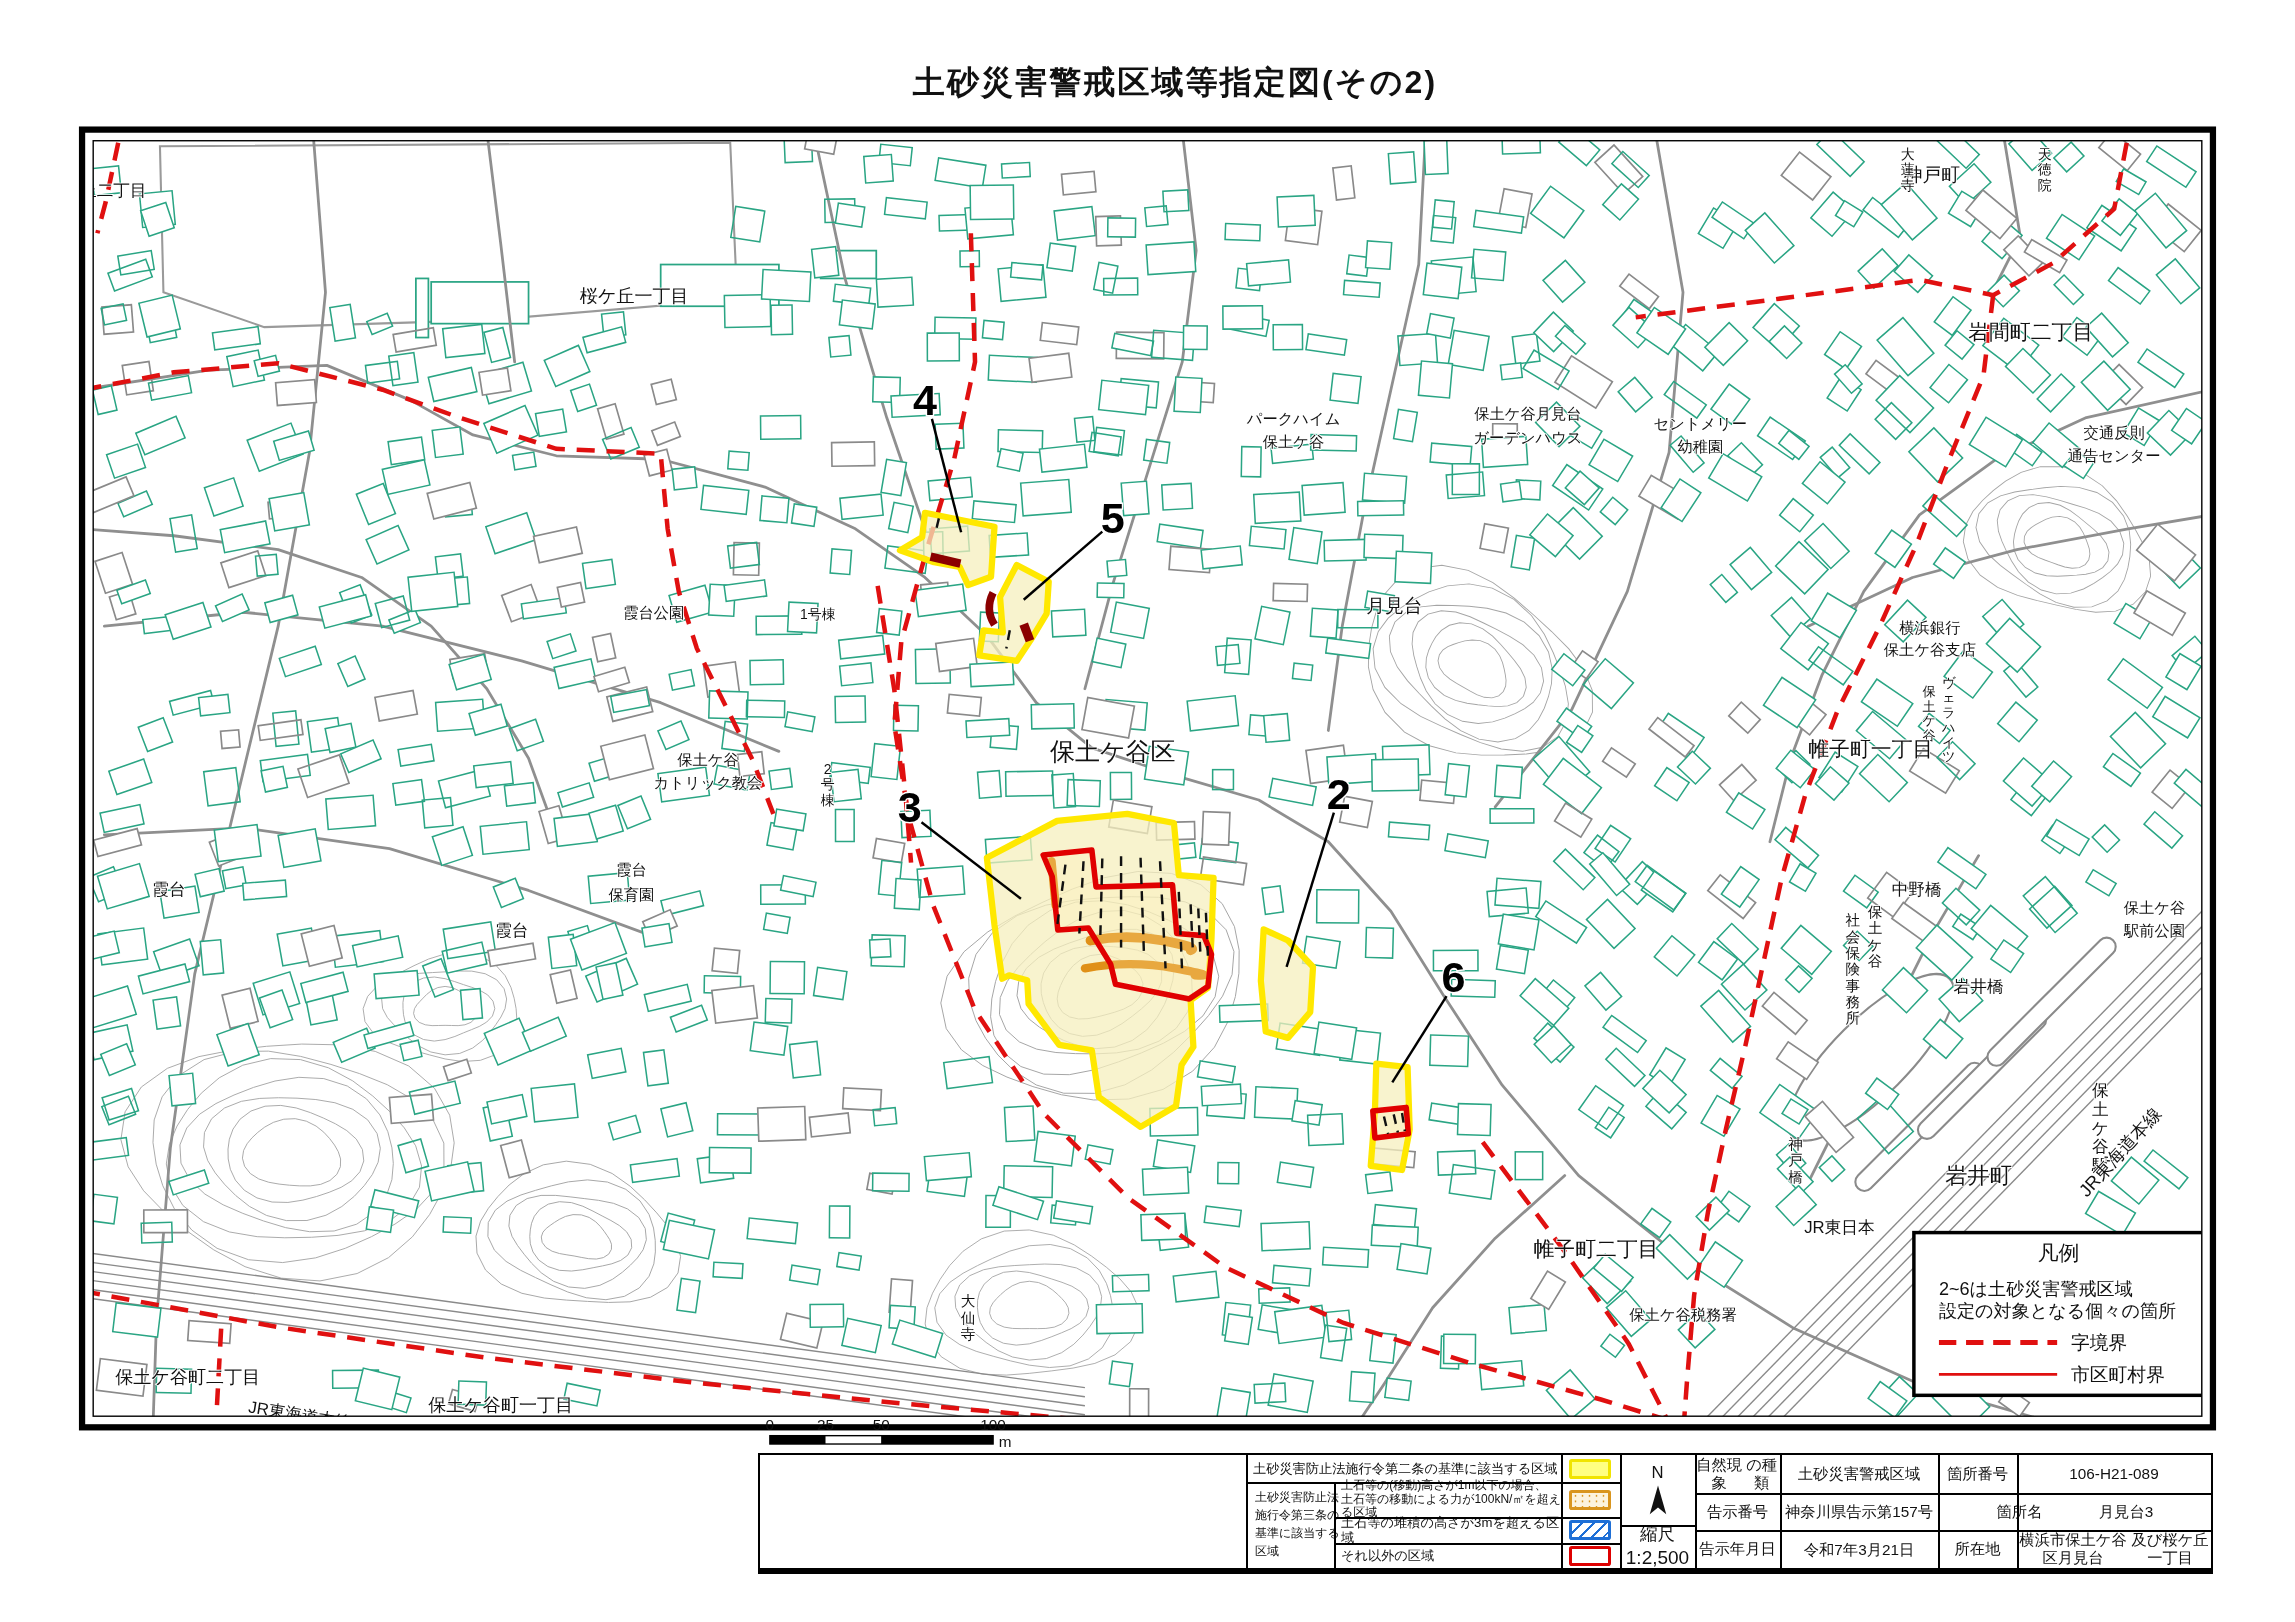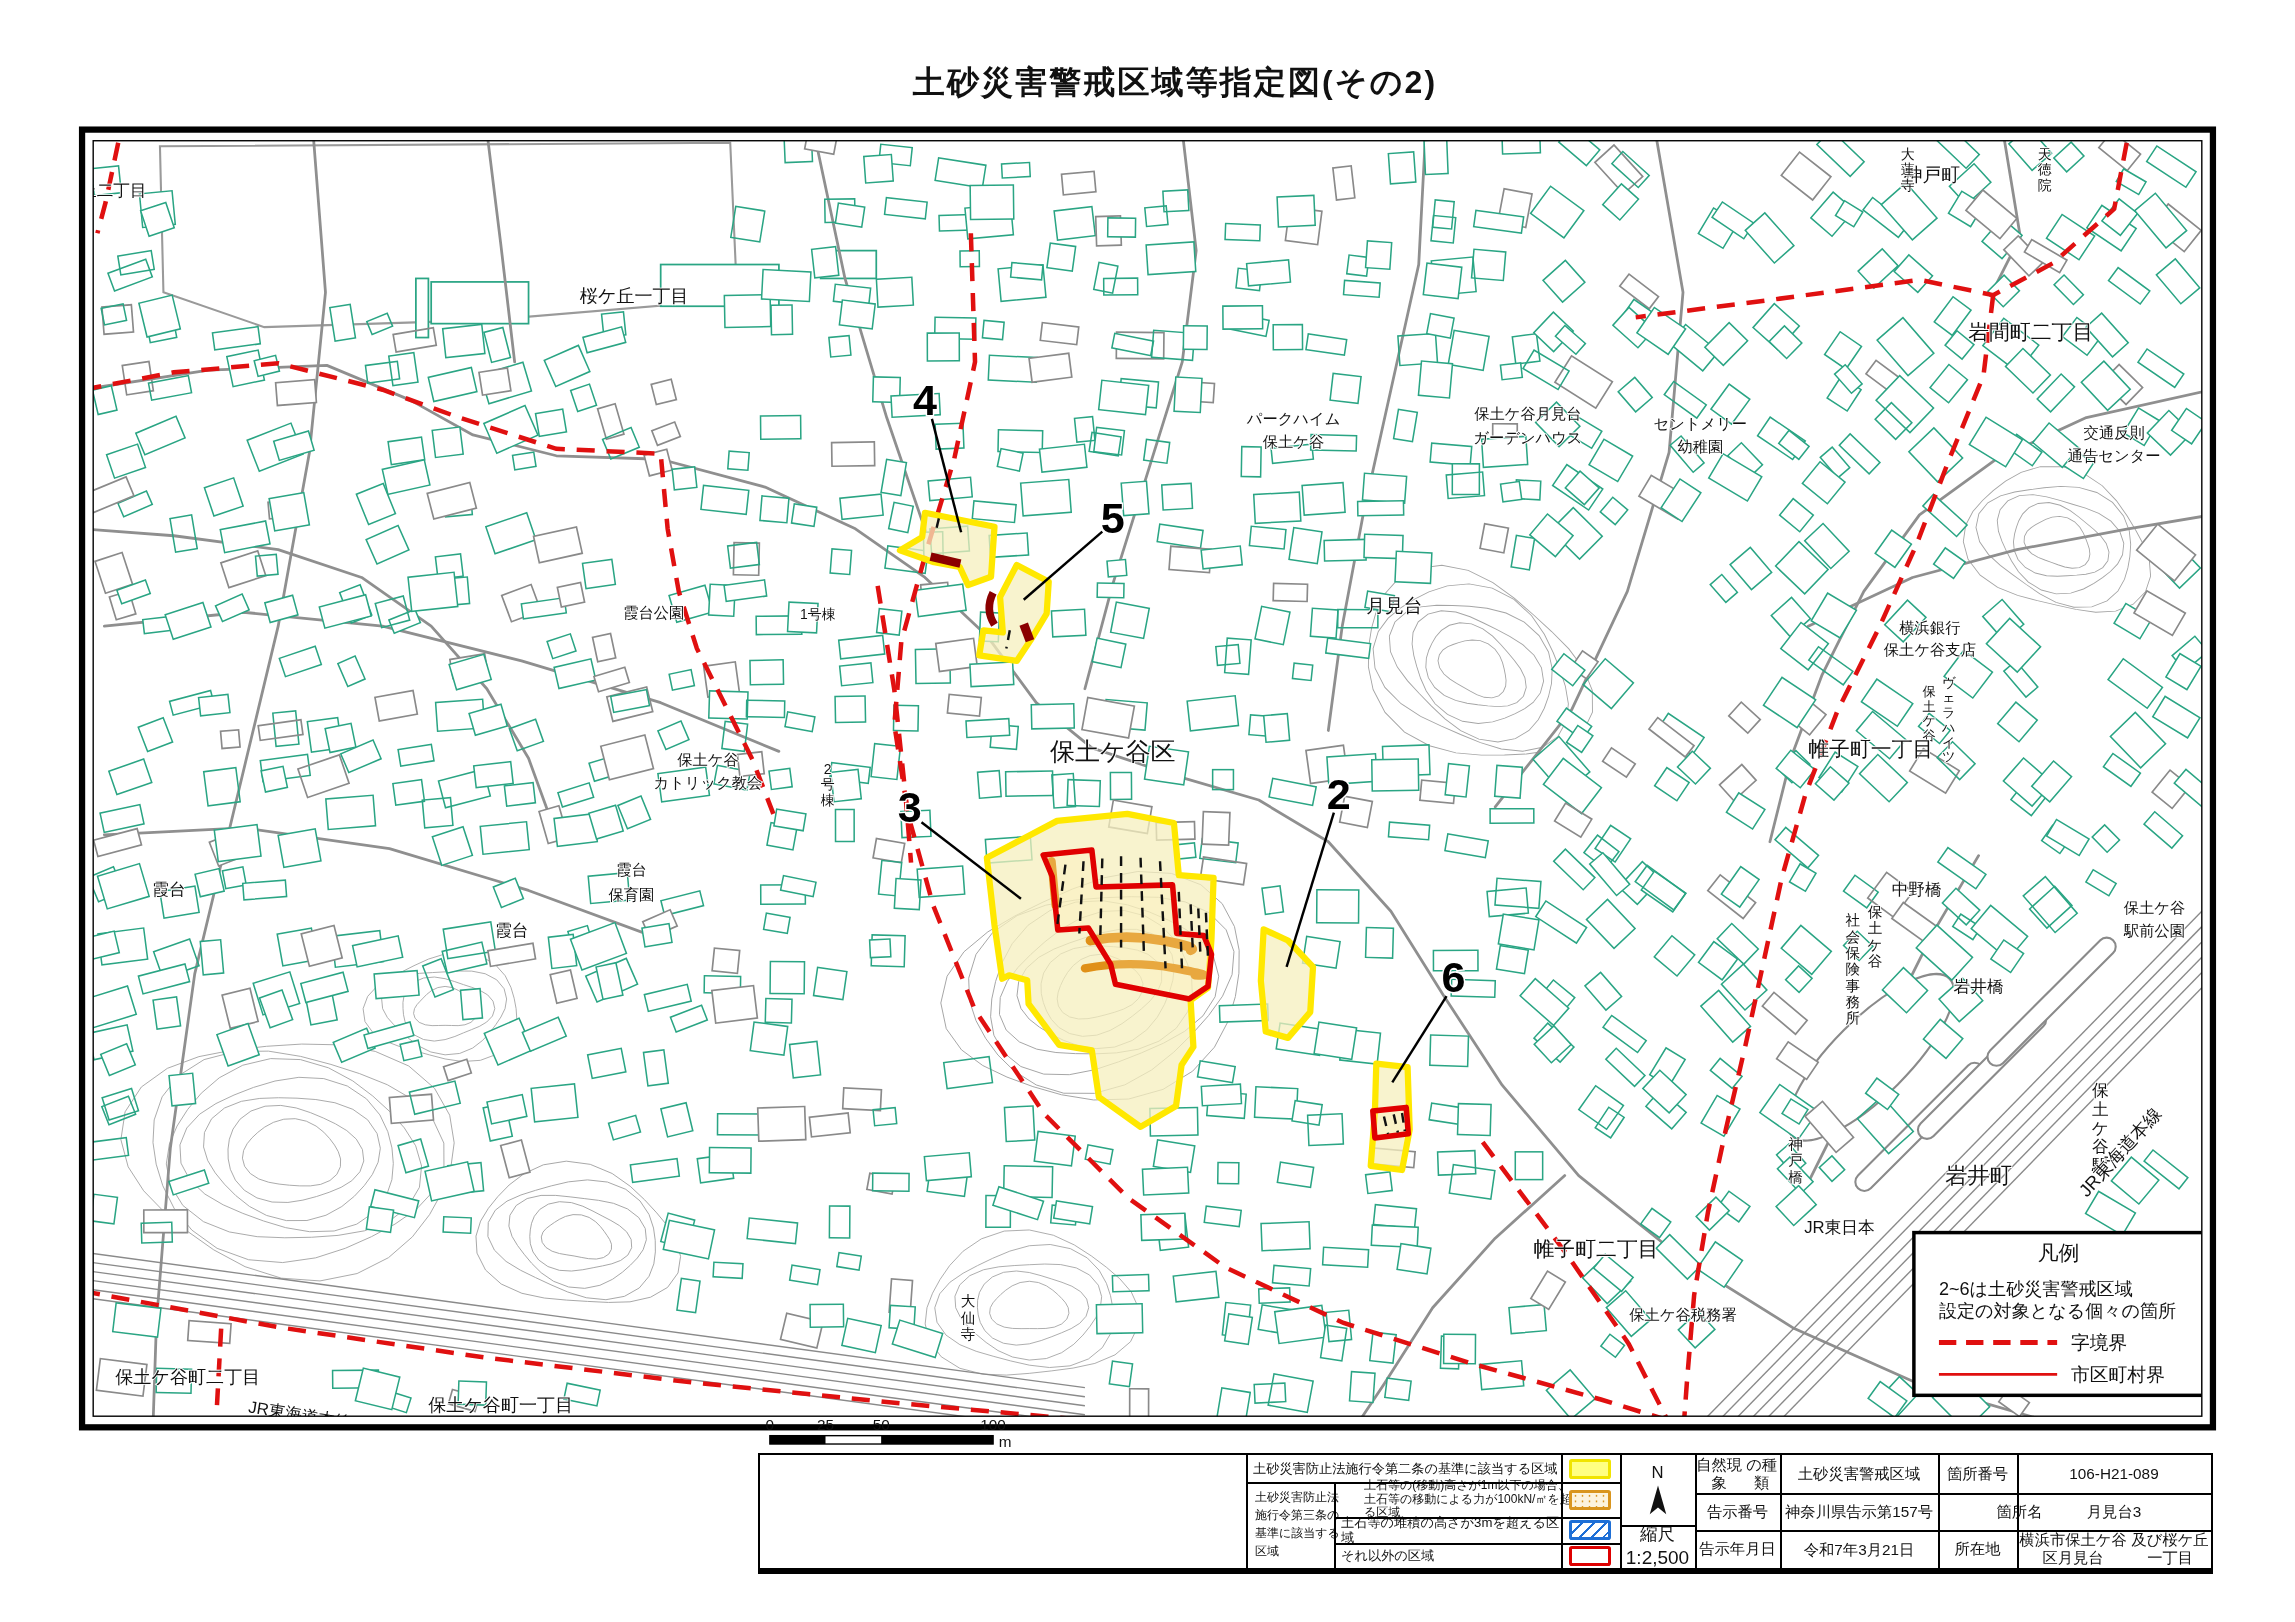--- a/index.html
+++ b/index.html
@@ -11,21 +11,21 @@
   
   .ftable{position:absolute;left:758px;top:1453px;width:1451px;height:113px;
           border:2.1px solid #000;border-bottom:6.3px solid #000;box-sizing:content-box;background:#fff;}
   .cell{position:absolute;display:flex;align-items:center;justify-content:center;
         text-align:center;line-height:1.15;}
   .vline{position:absolute;width:2.1px;background:#000;}
   .hline{position:absolute;height:2.1px;background:#000;}
   .maptitle{flex-direction:column;align-items:flex-start;justify-content:center;
         padding-left:29px;font-size:23px;letter-spacing:0.7px;gap:11px;}
   .lgtext{justify-content:flex-start;text-align:left;padding-left:7px;font-size:13.2px;}
-  .lgsmall{justify-content:flex-start;text-align:left;padding-left:7px;font-size:12px;margin-left:23px;}
+  .lgsmall{justify-content:flex-start;text-align:left;padding-left:7px;font-size:12px;}
   .grouplab{flex-direction:column;align-items:flex-start;padding-left:9px;font-size:12px;gap:4.2px;}
   .sw{width:36px;height:14px;border-radius:2.8px;box-sizing:content-box;}
   .sw-yellow{background:#ffff82;border:3.5px solid #f1e400;}
   .sw-orange{background:#fcf3dd;border:3.5px solid #d9951e;
      background-image:radial-gradient(#d9951e 1px, transparent 1.2px);background-size:7px 5.6px;}
   .sw-blue{background:#fff;border:3.5px solid #1e6fd6;
      background-image:repeating-linear-gradient(135deg, transparent 0 6.3px, #1e6fd6 6.3px 8.3px);}
   .sw-red{background:#fff;border:3.5px solid #de0000;}
   .northcell{flex-direction:column;gap:1.4px;font-size:16.7px;}
   .scalecell{flex-direction:column;gap:2.8px;}
@@ -1082,21 +1082,21 @@
 
   <div class="cell info-label" style="left:935px;top:38px;width:85px;height:38px;">
       <div>告示番号</div>
     </div>
   <div class="cell info-val" style="left:1020px;top:38px;width:158px;height:38px;">
       <div>神奈川県告示第157号</div>
     </div>
   <div class="cell info-label" style="left:1178px;top:38px;width:79px;height:38px;margin-left:42px;">
       <div>箇所名</div>
     </div>
-  <div class="cell info-val" style="left:1257px;top:38px;width:194px;height:38px;">
+  <div class="cell info-val" style="left:1257px;top:38px;width:194px;height:38px;padding-left:12px;">
       <div>月見台3</div>
     </div>
 
   <div class="cell info-label" style="left:935px;top:75px;width:85px;height:38px;border-radius:14px;">
       <div>告示年月日</div>
     </div>
   <div class="cell info-val" style="left:1020px;top:75px;width:158px;height:40px;">
       <div>令和7年3月21日</div>
     </div>
   <div class="cell info-label" style="left:1178px;top:75px;width:79px;height:38px;">

